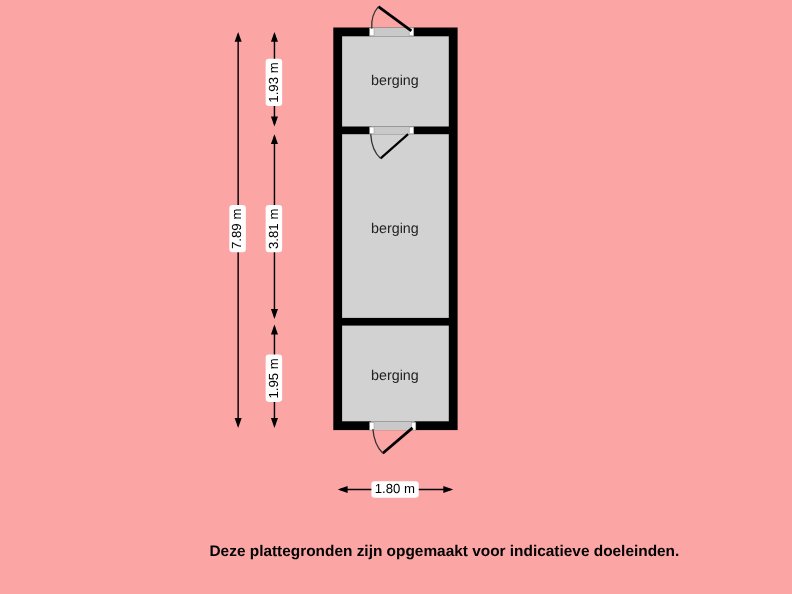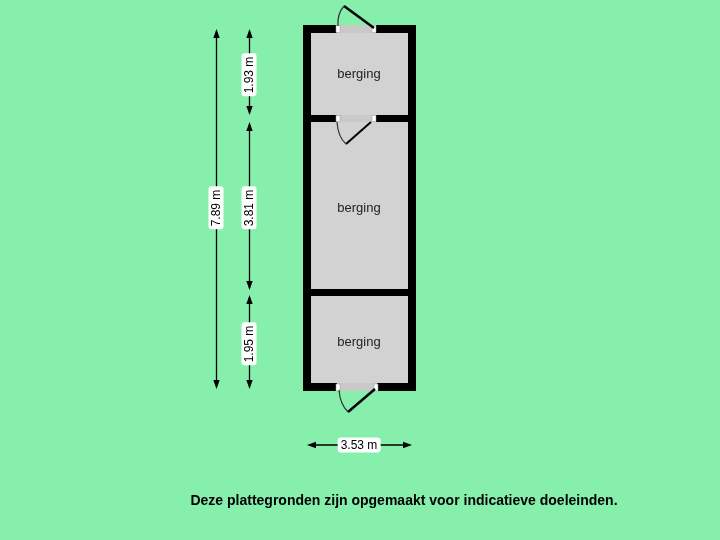--- a/index.html
+++ b/index.html
@@ -5,21 +5,21 @@
   html, body {
     margin: 0;
     padding: 0;
     background: #ffffff;
     font-family: "Liberation Sans", sans-serif;
   }
   .canvas {
     position: relative;
     width: 720px;
     height: 540px;
-    background: #86efac;
+    background: #fca5a5;
     overflow: hidden;
   }
   .plan-svg {
     position: absolute;
     left: 0;
     top: 0;
   }
   .room-label {
     position: absolute;
     transform: translate(-50%, -50%);
@@ -125,19 +125,19 @@
   </svg>
 
   <div class="room-label" style="left:359px; top:73px;">berging</div>
   <div class="room-label" style="left:359px; top:207px;">berging</div>
   <div class="room-label" style="left:359px; top:341px;">berging</div>
 
   <div class="dim-label vertical" style="left:216px; top:208px;">7.89 m</div>
   <div class="dim-label vertical" style="left:249px; top:75px;">1.93 m</div>
   <div class="dim-label vertical" style="left:249px; top:208px;">3.81 m</div>
   <div class="dim-label vertical" style="left:249px; top:344px;">1.95 m</div>
-  <div class="dim-label horizontal" style="left:359px; top:445px;">3.53 m</div>
+  <div class="dim-label horizontal" style="left:359px; top:445px;">1.80 m</div>
 
   <div class="disclaimer">
     <div>Deze plattegronden zijn opgemaakt voor indicatieve doeleinden.</div>
   </div>
 
 </div>
 
 </body></html>

